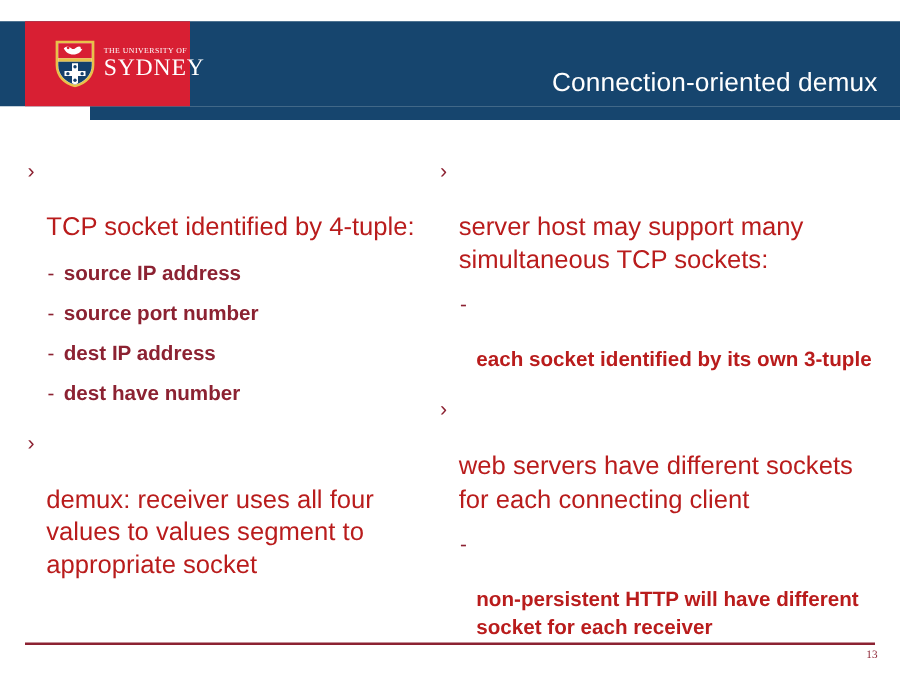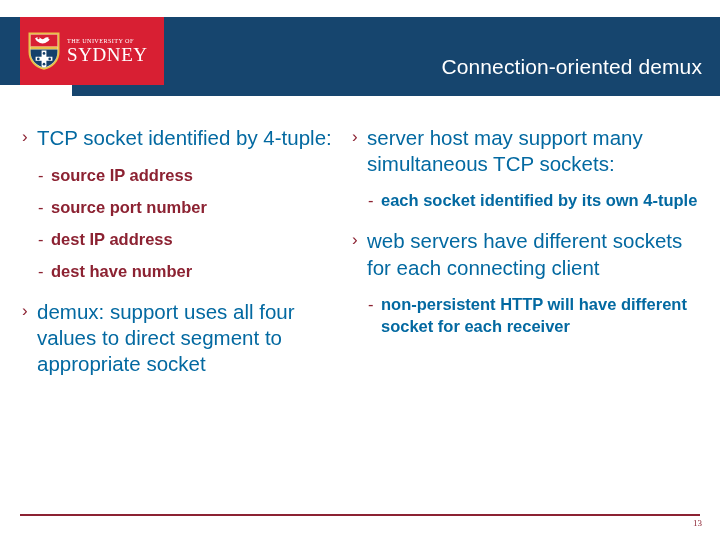--- a/index.html
+++ b/index.html
@@ -32,26 +32,26 @@
     width: 648px;
     height: 11px;
     background: #16456e;
   }
 
   
   #logo-block {
     position: absolute;
     left: 20px;
     top: 17px;
-    width: 144px;
+    width: 132px;
     height: 68px;
     background: #d81f33;
     display: flex;
     align-items: center;
-    padding-left: 8px;
+    padding-left: 24px;
     box-sizing: border-box;
   }
   #crest {
     width: 32px;
     height: 38px;
     flex: 0 0 auto;
   }
   #wordmark {
     margin-left: 7px;
     color: #ffffff;
@@ -129,21 +129,21 @@
   }
   .bullet-l2 .marker {
     color: #8c2232;
     flex: 0 0 auto;
     width: 13px;
     font-size: 16.5px;
   }
   .bullet-l2 .btext { flex: 1 1 auto; font-weight: bold; }
 
   .red-text   { color: #8c2232; }
-  .black-text { color: #0369a1; }
+  .black-text { color: #b91c1c; margin-top: 44px; }
 
   
   .sp-l1-after  { margin-bottom: 14px; }
   .sp-l2        { margin-bottom: 10px; }
   .sp-l2-last   { margin-bottom: 16px; }
   .sp-group-gap { margin-bottom: 13px; }
 
   
   #footer-rule {
     position: absolute;
@@ -215,35 +215,35 @@
       <span class="btext red-text">dest IP address</span>
     </div>
 
     <div class="bullet-l2 sp-l2-last">
       <span class="marker">-</span>
       <span class="btext red-text">dest have number</span>
     </div>
 
     <div class="bullet-l1">
       <span class="marker">›</span>
-      <span class="btext black-text">demux: support uses all four values to direct segment to appropriate socket</span>
+      <span class="btext black-text">demux: receiver uses all four values to values segment to appropriate socket</span>
     </div>
 
   </div>
 
   <div class="column" id="col-right">
 
     <div class="bullet-l1 sp-group-gap">
       <span class="marker">›</span>
       <span class="btext black-text">server host may support many simultaneous TCP sockets:</span>
     </div>
 
     <div class="bullet-l2 sp-l2-last">
       <span class="marker">-</span>
-      <span class="btext black-text">each socket identified by its own 4-tuple</span>
+      <span class="btext black-text">each socket identified by its own 3-tuple</span>
     </div>
 
     <div class="bullet-l1 sp-group-gap">
       <span class="marker">›</span>
       <span class="btext black-text">web servers have different sockets for each connecting client</span>
     </div>
 
     <div class="bullet-l2">
       <span class="marker">-</span>
       <span class="btext black-text">non-persistent HTTP will have different socket for each receiver</span>

